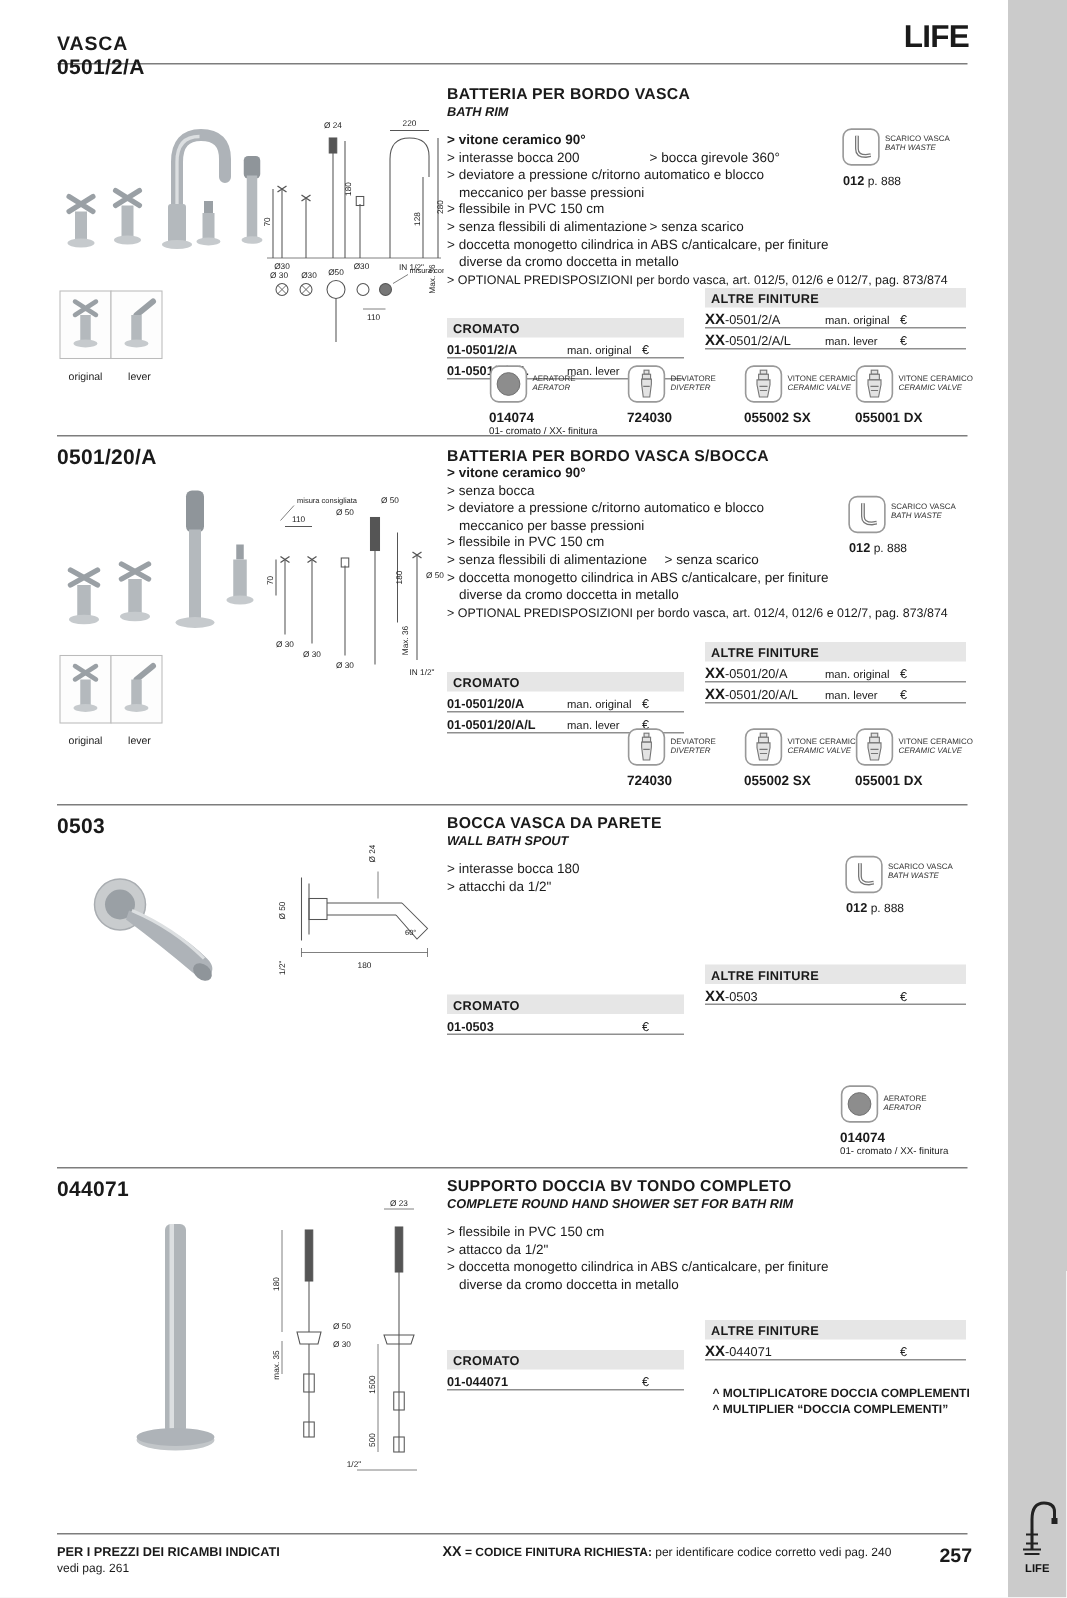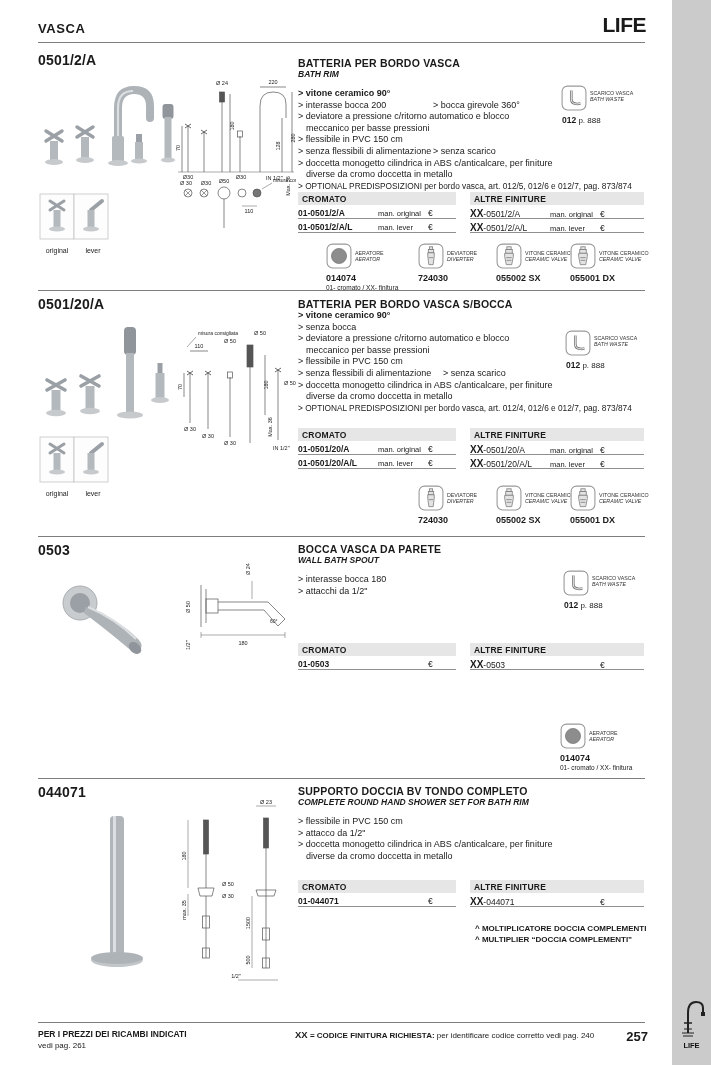--- a/index.html
+++ b/index.html
@@ -28,21 +28,21 @@
 
   .waste { position:absolute; width:88px; }
   .waste-box { display:flex; gap:3px; }
   .waste-labels { font-size:5.3px; line-height:6.4px; padding-top:5px; color:#333; white-space:nowrap; }
   .waste-labels .en { font-style:italic; }
   .waste-code { font-size:8px; margin-top:4px; padding-left:1px; }
   .waste-code b { font-size:8.5px; }
 
   .tables { position:absolute; left:0; width:348px; height:46px; }
   .pt { position:absolute; top:0; }
-  .pt.c { left:0; width:158px; }
+  .pt.c { left:0; width:158px;margin-top:20px; }
   .pt.a { left:172px; width:174px; }
   .pt-h { background:#e6e6e6; font-size:8.5px; font-weight:bold; height:13px; padding:2px 4px 0 4px; letter-spacing:.2px; }
   .pt-row { display:flex; align-items:baseline; border-bottom:1px solid #8f8f8f; height:14px; padding-top:3px; }
   .pt-code { font-size:8.5px; font-weight:bold; width:80px; white-space:nowrap; }
   .pt-code .xx { font-size:10px; }
   .pt-code .rest { font-weight:normal;margin-top:40px; }
   .pt-var { font-size:7.5px; width:50px; white-space:nowrap; }
   .pt-eur { font-size:8.5px; }
 
   .spares { position:absolute; left:0; width:348px; height:62px; }
@@ -70,21 +70,21 @@
 </style>
 </head>
 <body>
 
 <div class="page">
 
   <div class="header-cat">VASCA</div>
   <div class="header-brand">LIFE</div>
   <div class="rule" style="top:42px"></div>
 
-  <div class="sec-code" style="top:52px">0501/2/A</div>
+  <div class="sec-code" style="top:36px">0501/2/A</div>
 
   <svg class="drawing" style="top:76px" width="258" height="186" viewBox="0 0 258 186">
 
     <g>
       <g transform="translate(16,62)">
           <path d="M-8,-7 L8,3 M-8,3 L8,-7" stroke="#9aa0a5" stroke-width="3.4" stroke-linecap="round"></path>
           <rect x="-4" y="3" width="8" height="20" fill="#b4b9bd"></rect>
           <ellipse cx="0" cy="24" rx="9" ry="3" fill="#c6cacd"></ellipse>
         </g>
       <g transform="translate(47,58)">

